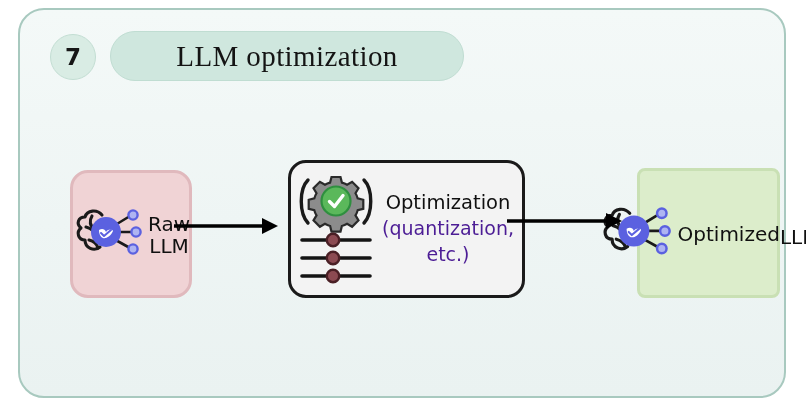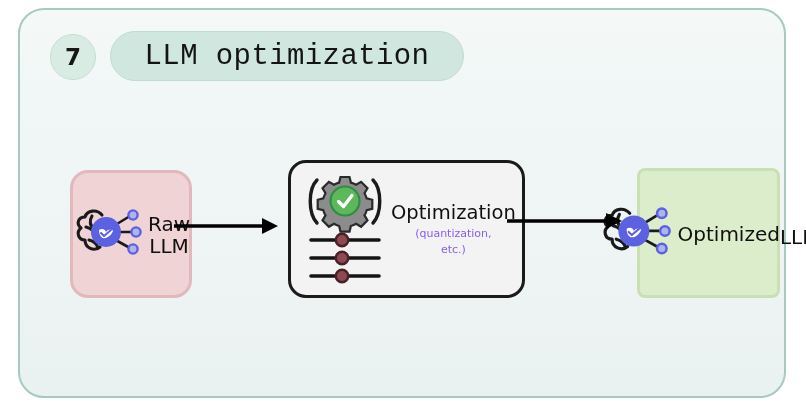--- a/index.html
+++ b/index.html
@@ -64,21 +64,21 @@
     background: #cfe7de;
     border: 1px solid #c0ddd2;
     display: flex;
     align-items: center;
     justify-content: center;
   }
   .title-pill .title-text {
     font-size: 29px;
     color: #141414;
     letter-spacing: 0.4px;
-    font-family: Liberation Mono, monospace;
+    font-family: Liberation Serif, serif;
   }
 
   
   .node {
     position: absolute;
     box-sizing: border-box;
     display: flex;
     flex-direction: row;
     align-items: center;
     justify-content: center;
@@ -106,21 +106,21 @@
 
   .node-center {
     left: 268px;
     top: 150px;
     width: 237px;
     height: 138px;
     border-radius: 18px;
     background: #f3f3f3;
     border: 3px solid #1a1a1a;
     flex-direction: row;
-    justify-content: flex-start;
+    justify-content: flex-end;
     padding: 6px 8px 6px 10px;
   }
 
   .node-label {
     text-align: center;
     font-size: 20px;
     color: #101010;
     line-height: 1.08;
     margin-top: 4px;
     font-family: "DejaVu Sans", sans-serif;
@@ -144,22 +144,22 @@
     padding-left: 2px;
   }
   .center-text .big {
     font-size: 19.5px;
     color: #101010;
     line-height: 1.12;
     text-align: center;
     font-family: "DejaVu Sans", sans-serif;
   }
   .center-text .small {
-    font-size: 11px;
-    color: #8b5cf6;
+    font-size: 19px;
+    color: #4c1d95;
     line-height: 1.2;
     text-align: center;
     margin-top: 3px;
     font-family: "DejaVu Sans", sans-serif;
   }
 
   
   .arrow {
     position: absolute;
   }

